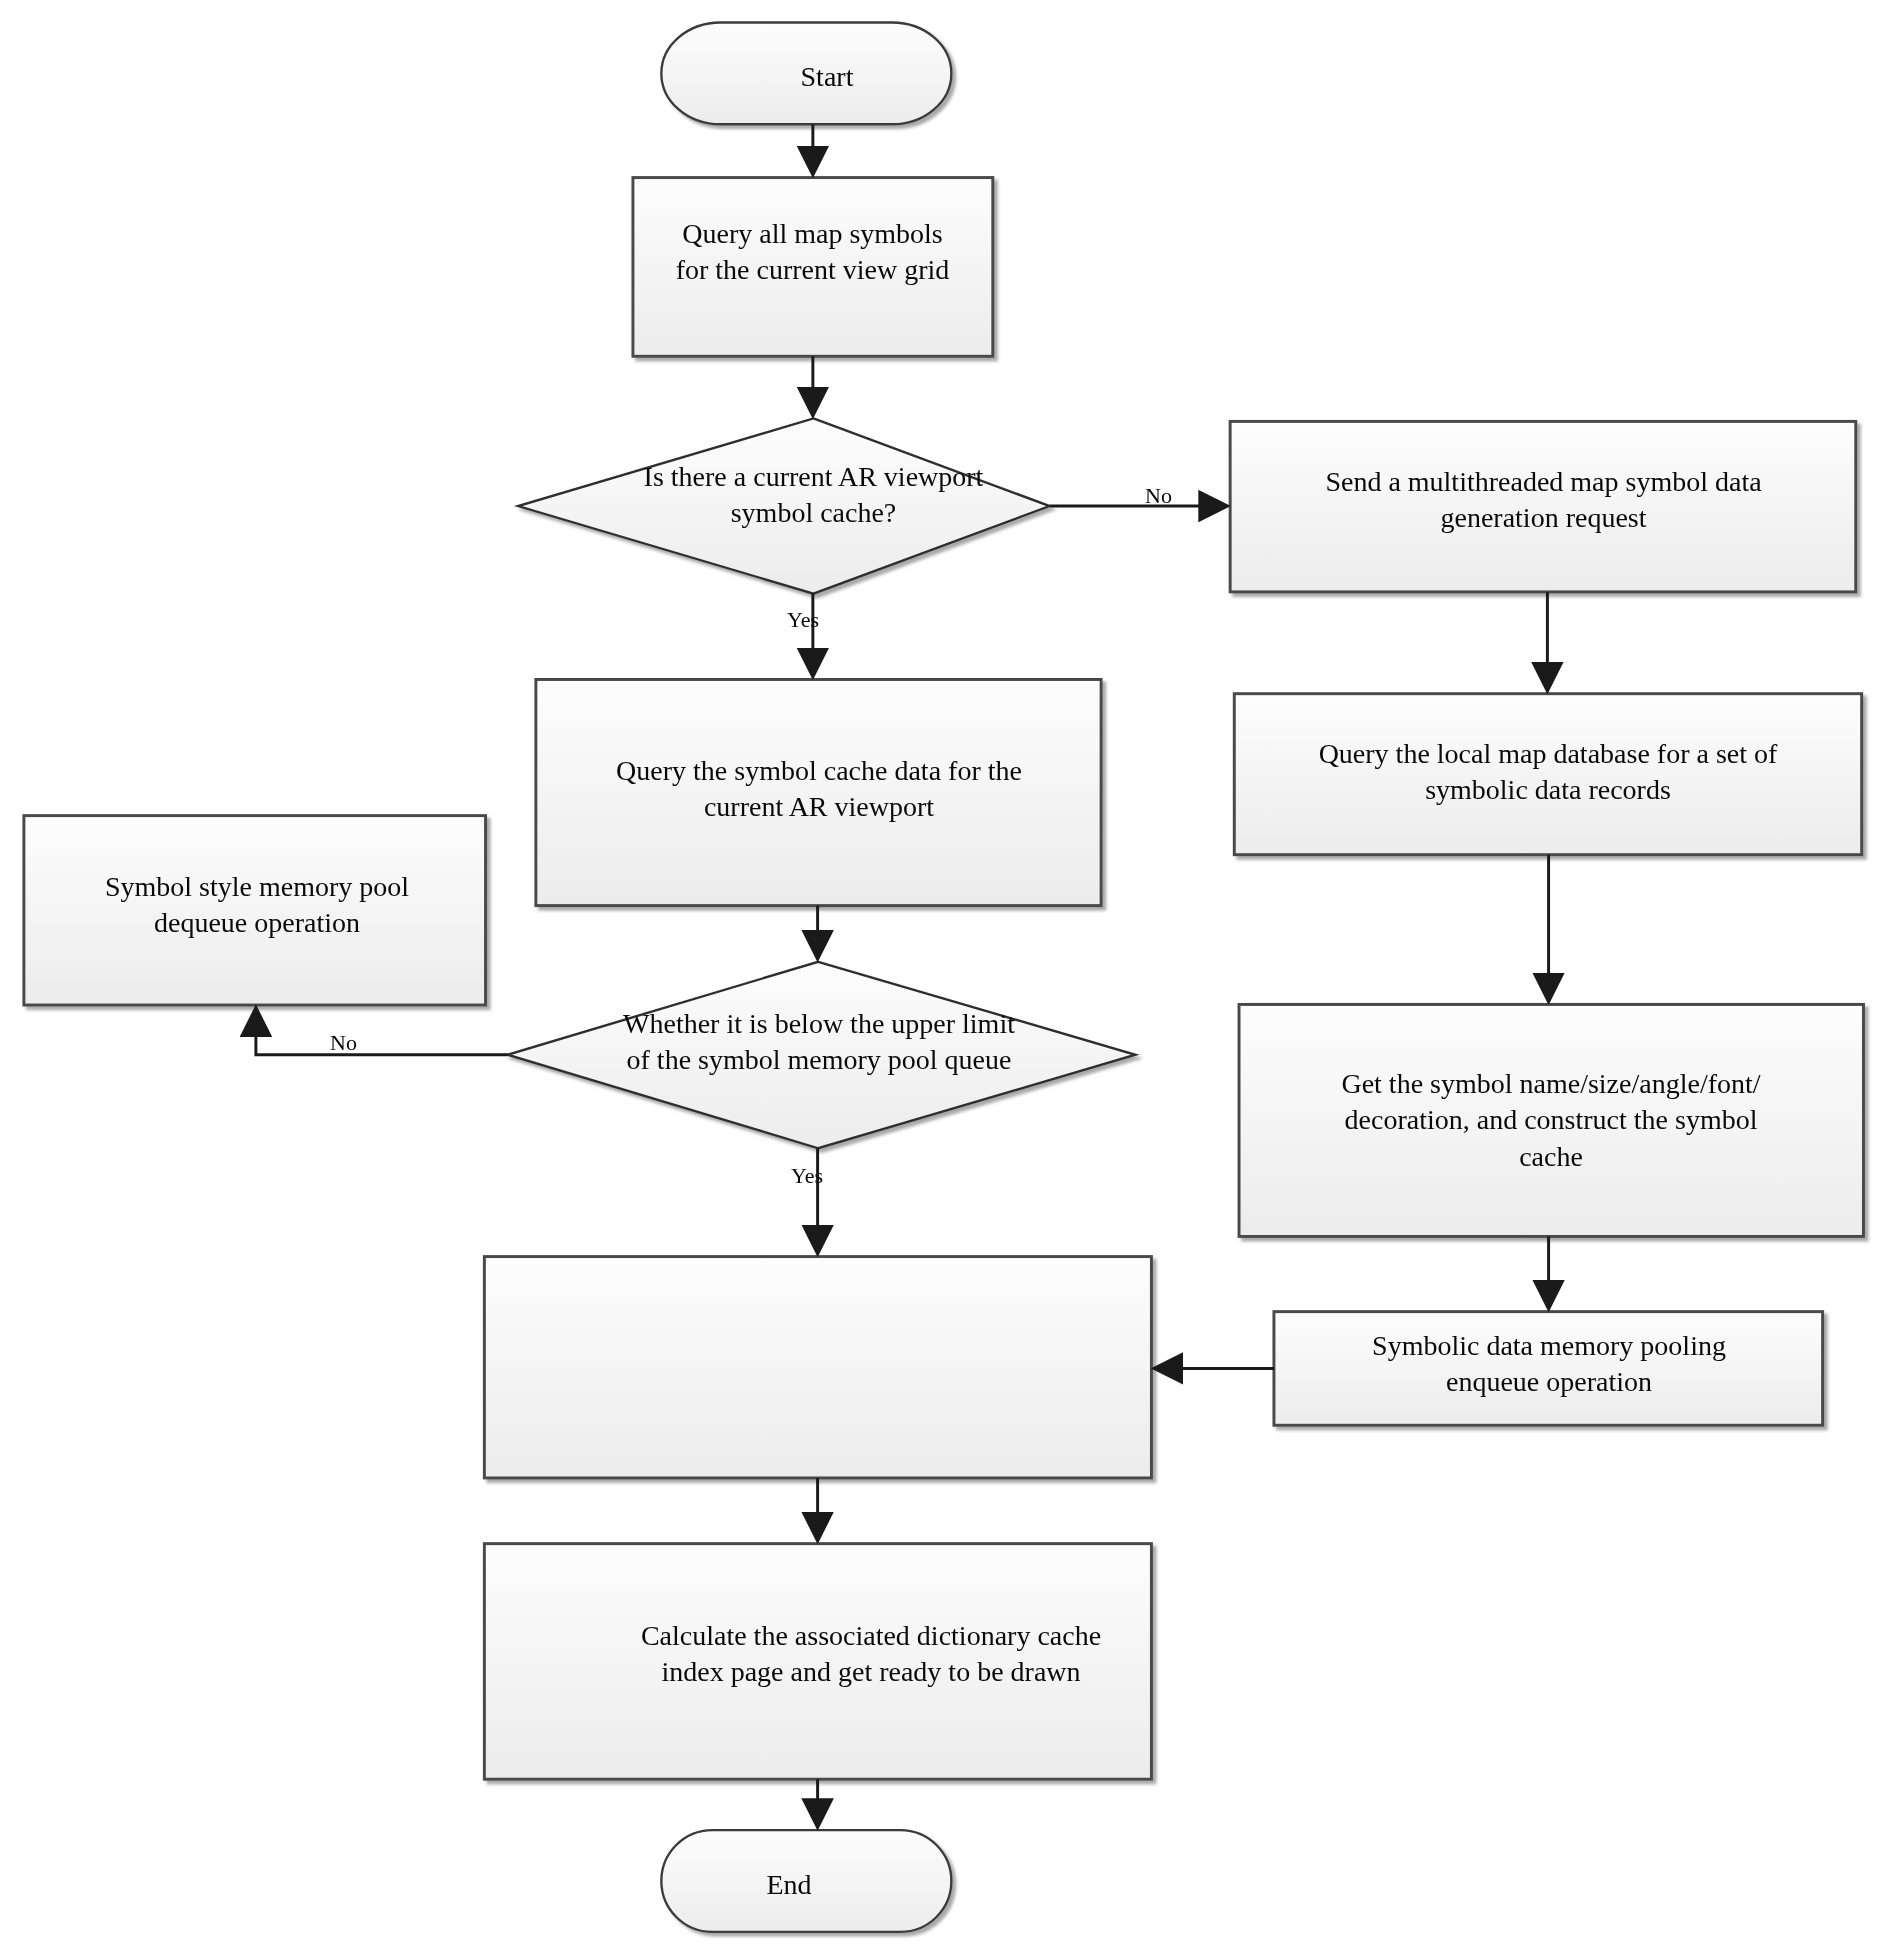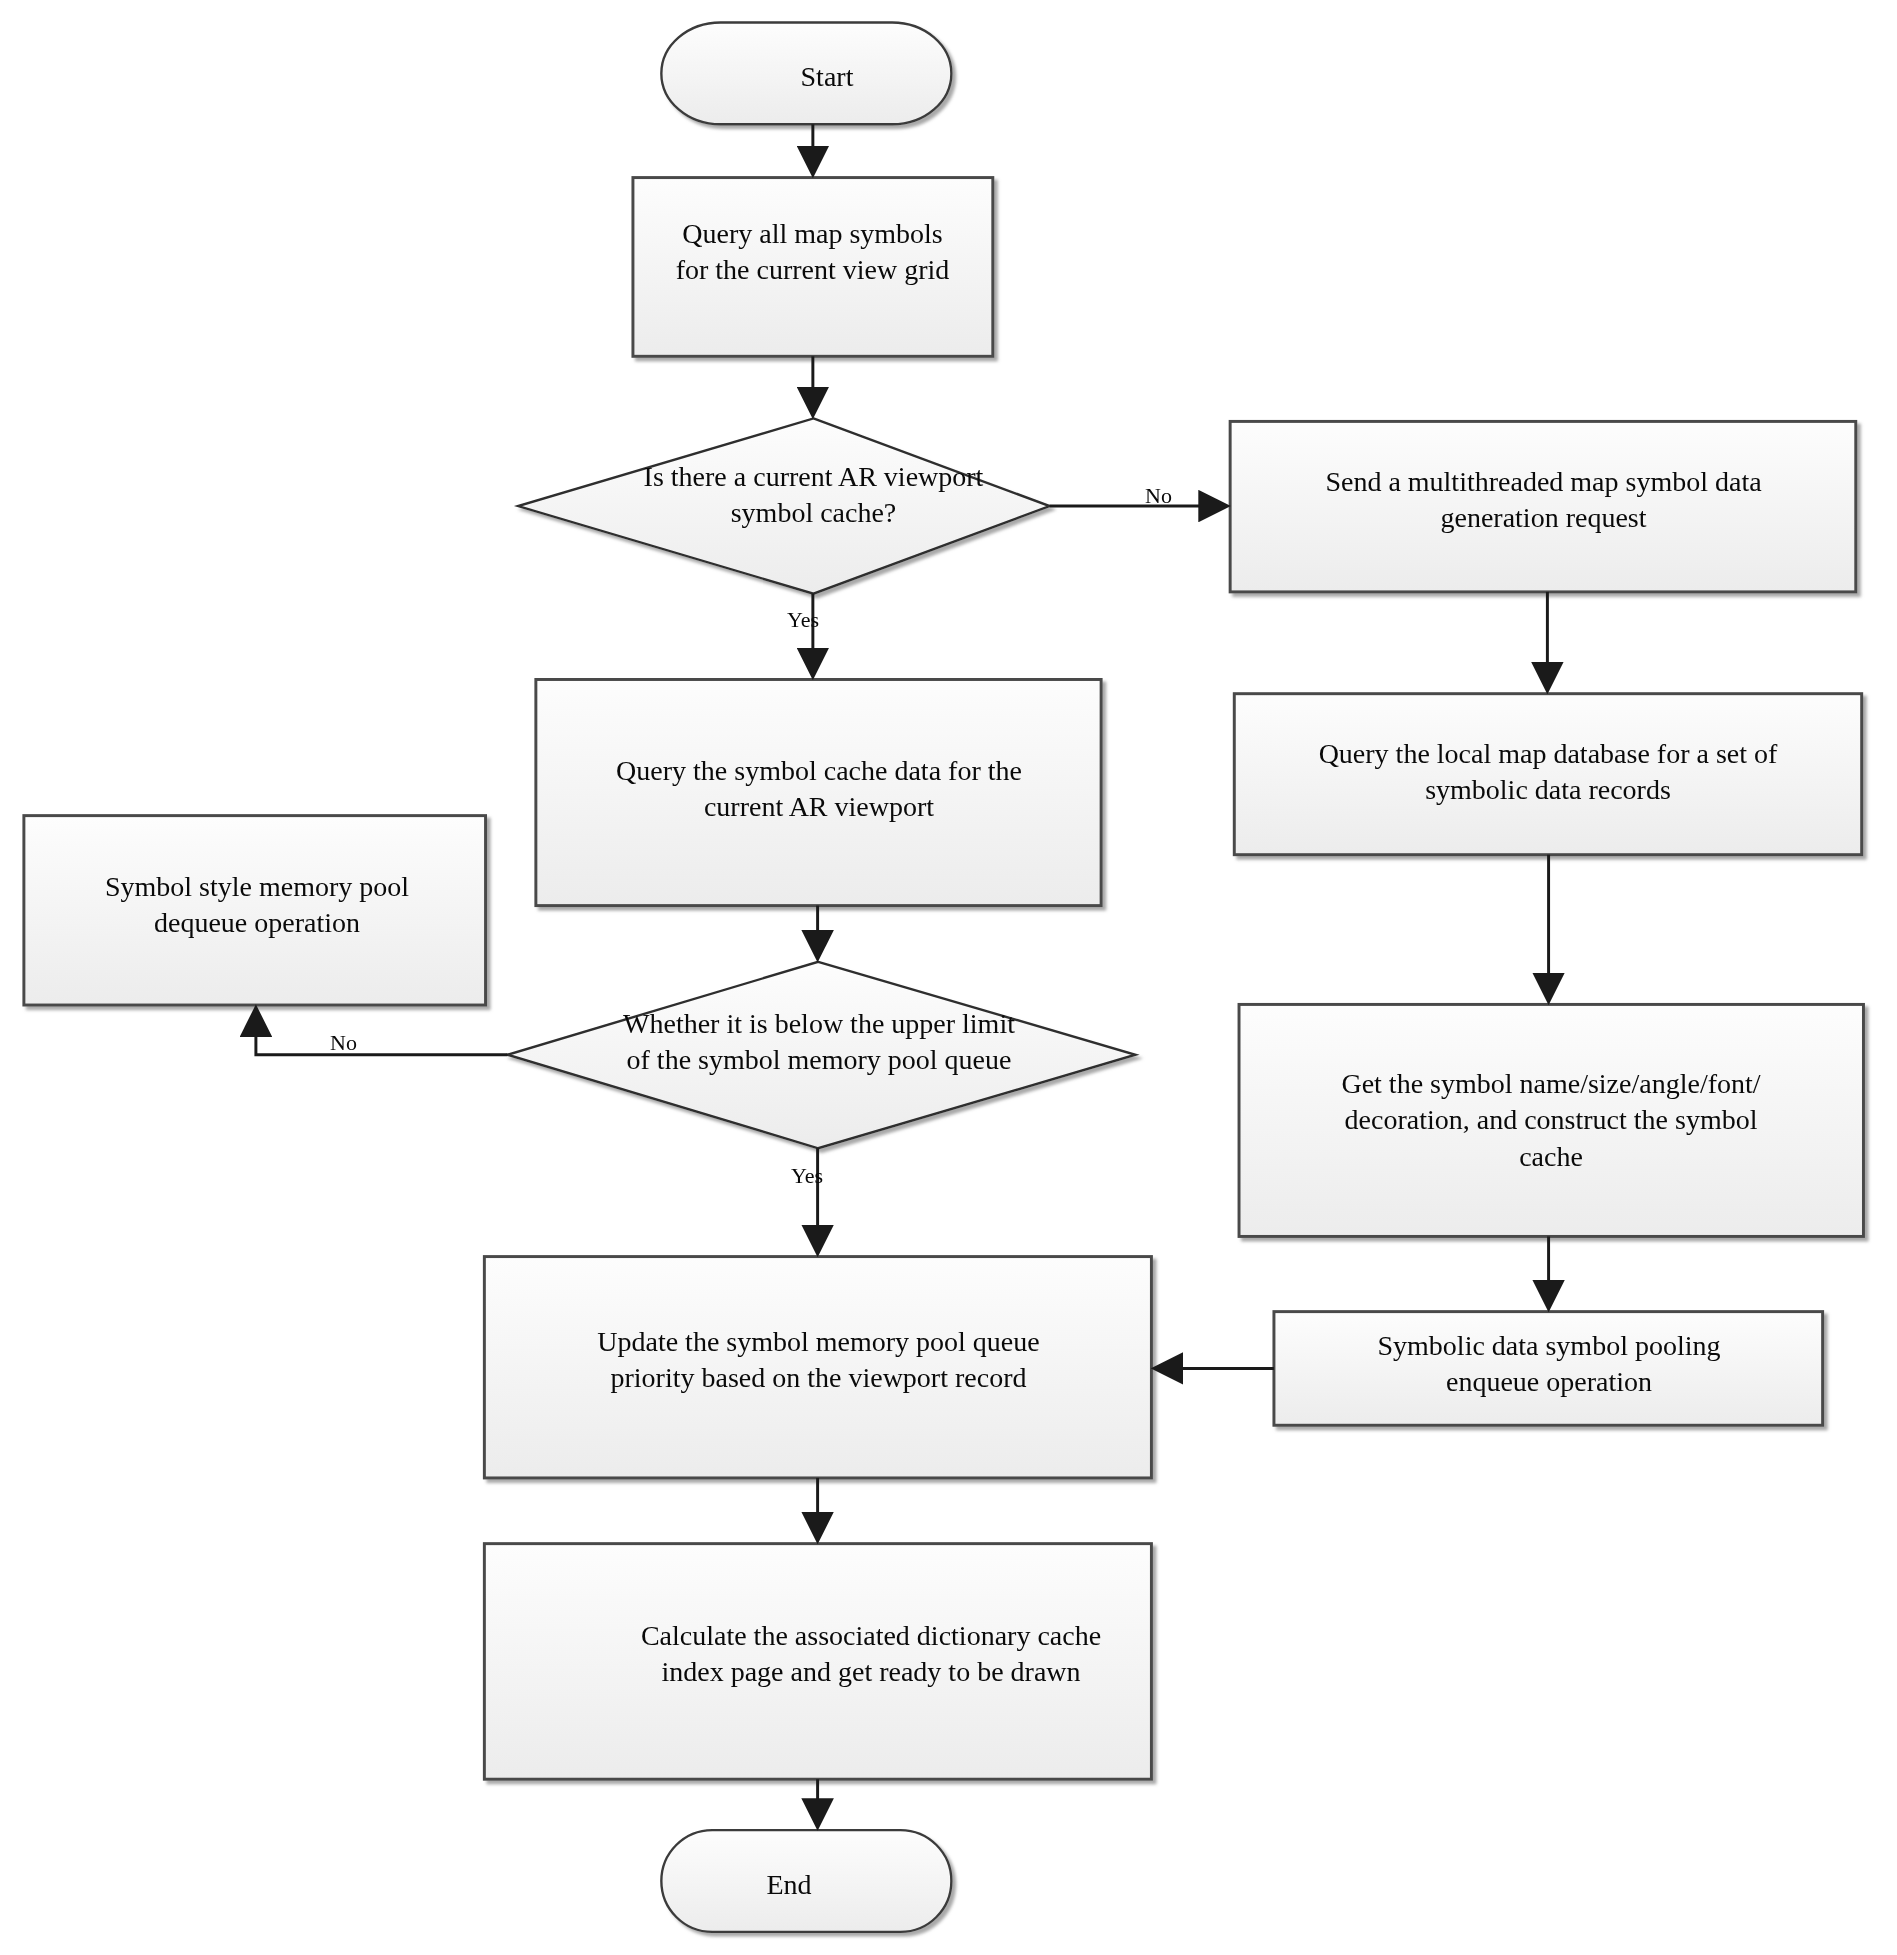--- a/index.html
+++ b/index.html
@@ -133,24 +133,22 @@
   <div class="node-label" style="left:27px; top:869px; width:460px;">Symbol style memory pool
 dequeue operation</div>
 
   <div class="node-label" style="left:551px; top:1006px; width:536px;">Whether it is below the upper limit
 of the symbol memory pool queue</div>
 
   <div class="node-label" style="left:1235px; top:1066px; width:632px;">Get the symbol name/size/angle/font/
 decoration, and construct the symbol
 cache</div>
 
-  <div class="node-label" style="left:487px; top:1324px; width:663px;">Update the symbol memory pool queue
-priority based on the viewport record</div>
 
-  <div class="node-label" style="left:1276px; top:1328px; width:546px;">Symbolic data symbol pooling
+  <div class="node-label" style="left:1276px; top:1328px; width:546px;">Symbolic data memory pooling
 enqueue operation</div>
 
   <div class="node-label" style="left:487px; top:1618px; width:768px;">Calculate the associated dictionary cache
 index page and get ready to be drawn</div>
 
   <div class="node-label" style="left:661px; top:1867px; width:256px;">End</div>
 
   <div class="edge-label" style="left:1145px; top:484px;">No</div>
 
   <div class="edge-label" style="left:787px; top:608px;">Yes</div>

